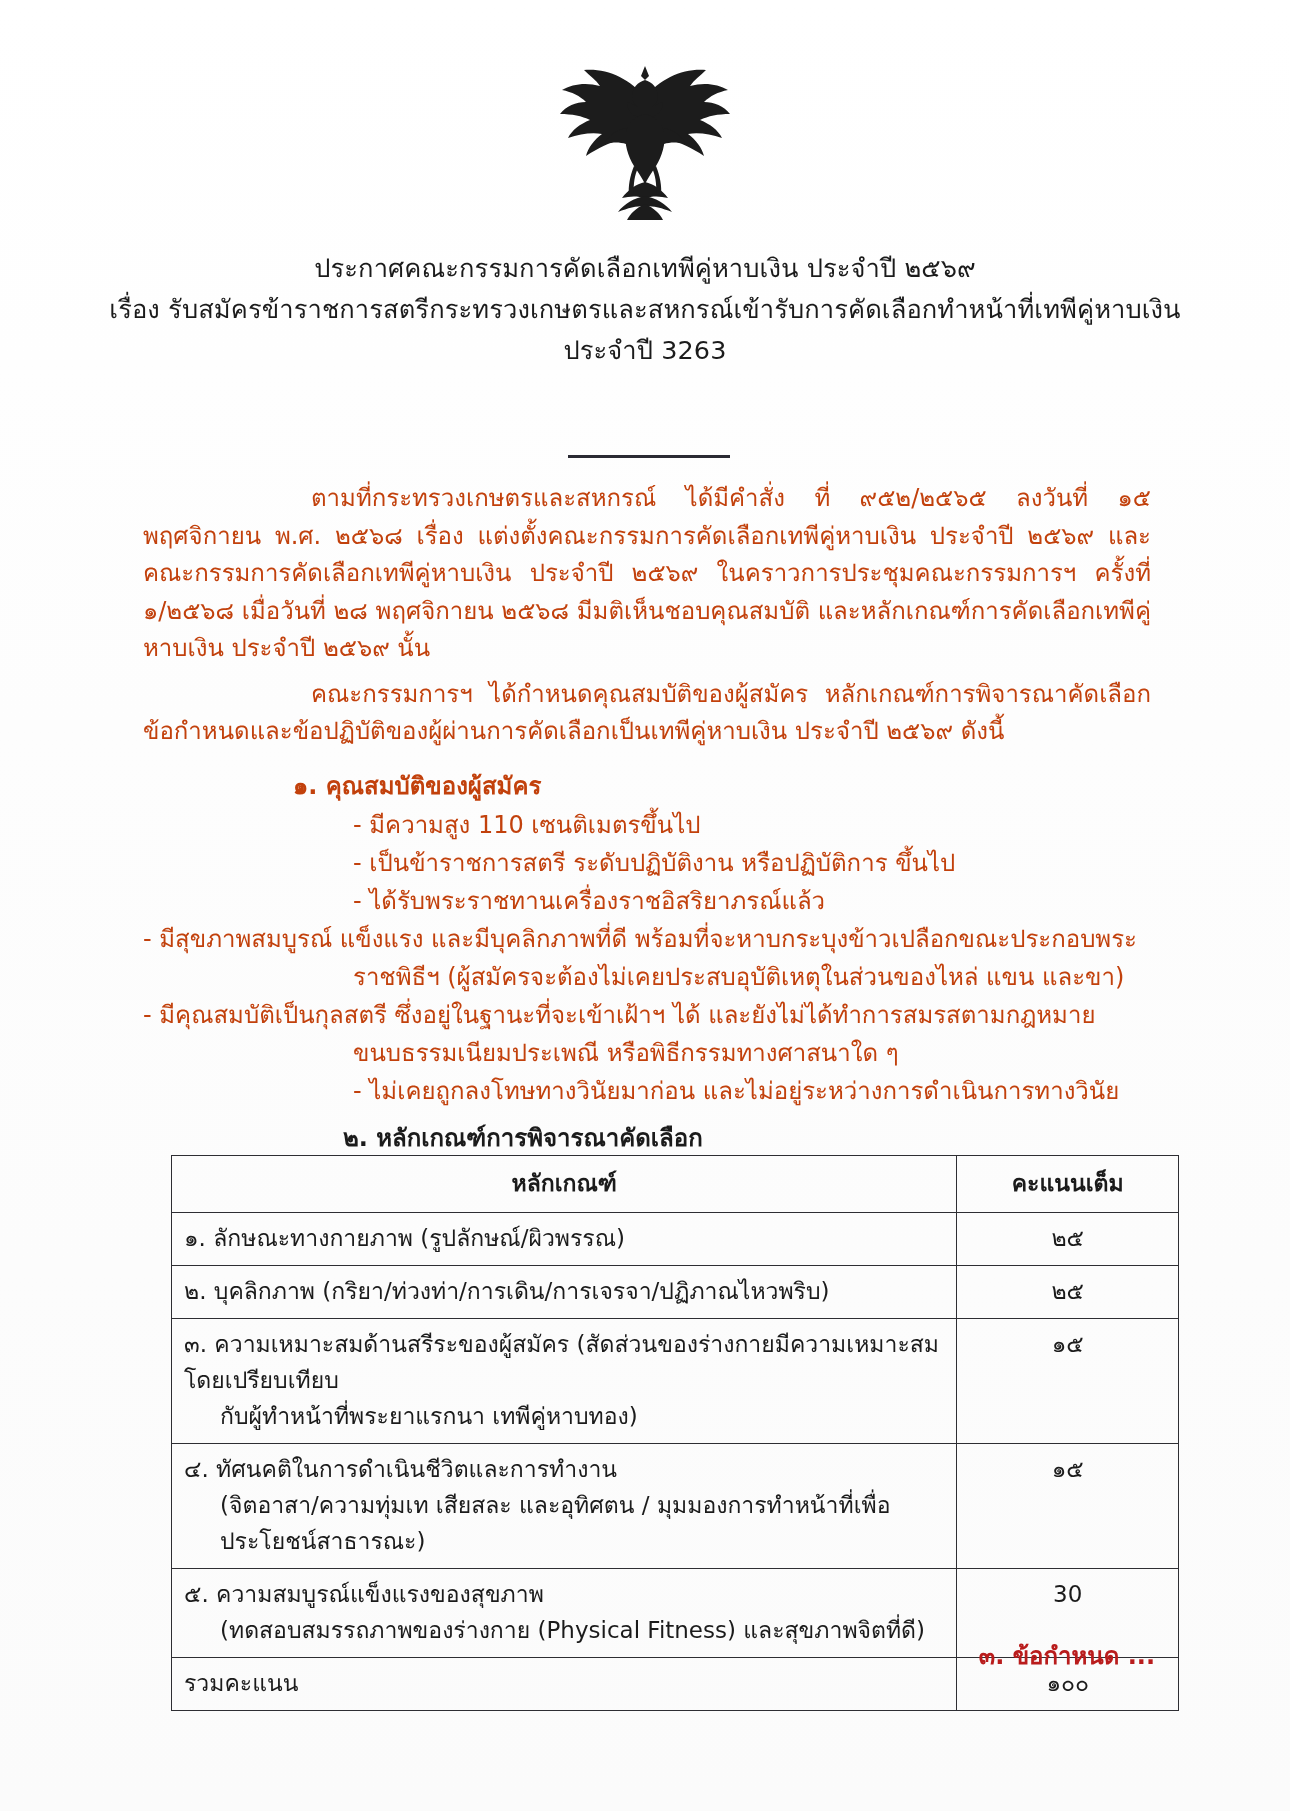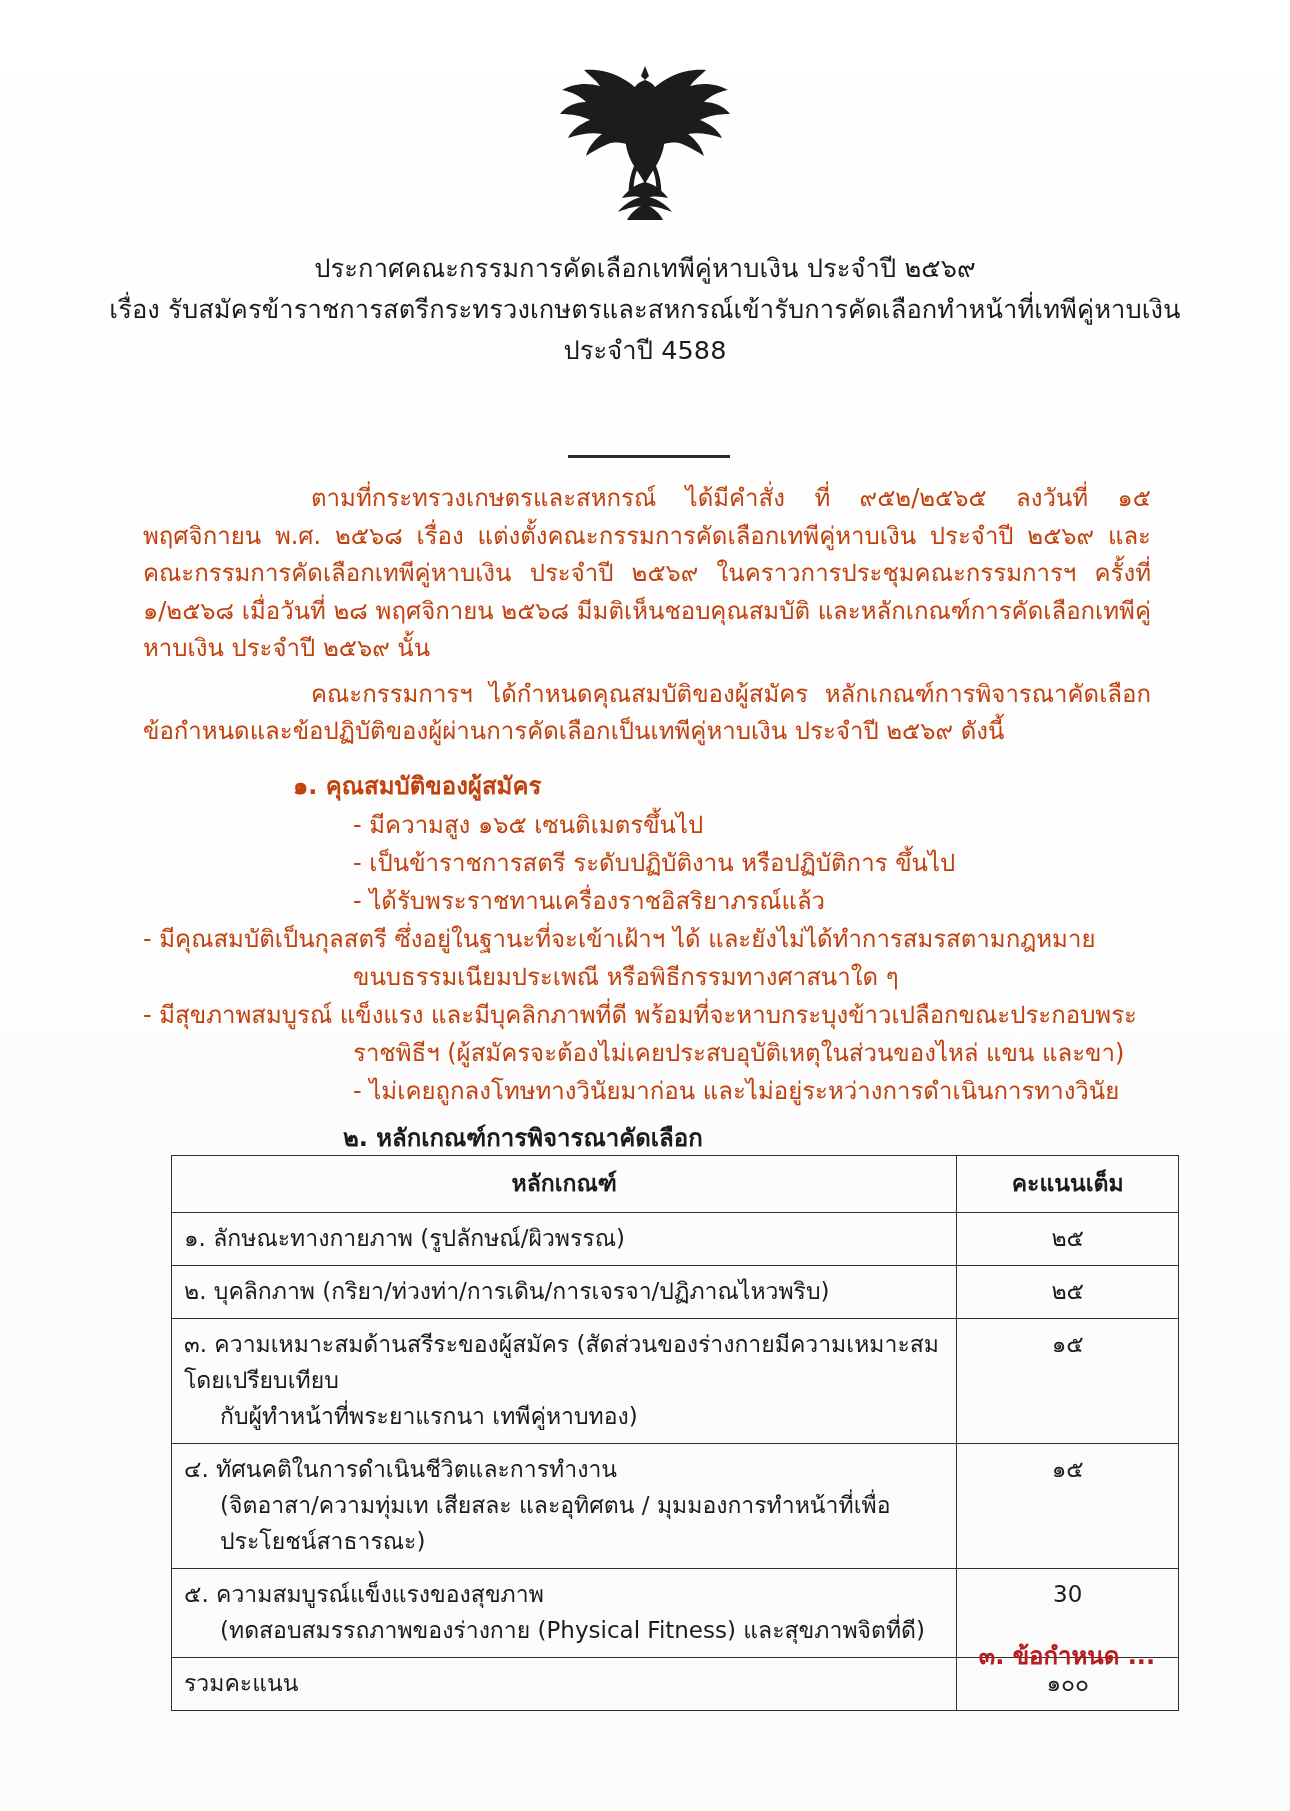--- a/index.html
+++ b/index.html
@@ -219,39 +219,39 @@
 
           <path d="M84 108 C80 118 78 128 79 138 L84 136 C83 126 85 116 88 110 Z"></path>
           <path d="M106 108 C110 118 112 128 111 138 L106 136 C107 126 105 116 102 110 Z"></path>
         </g>
       </svg>
     </div>
 
     <div class="title-block">
       <div class="title-line">ประกาศคณะกรรมการคัดเลือกเทพีคู่หาบเงิน ประจำปี ๒๕๖๙</div>
       <div class="title-line">เรื่อง รับสมัครข้าราชการสตรีกระทรวงเกษตรและสหกรณ์เข้ารับการคัดเลือกทำหน้าที่เทพีคู่หาบเงิน</div>
-      <div class="title-line">ประจำปี 4588</div>
+      <div class="title-line">ประจำปี 3263</div>
     </div>
 
     <div class="rule"></div>
 
     <div class="body-block">
 
       <p class="para para1"><span class="indent"></span><span>ตามที่กระทรวงเกษตรและสหกรณ์ ได้มีคำสั่ง ที่ ๙๕๒/๒๕๖๕ ลงวันที่ ๑๕ พฤศจิกายน พ.ศ. ๒๕๖๘ เรื่อง แต่งตั้งคณะกรรมการคัดเลือกเทพีคู่หาบเงิน ประจำปี ๒๕๖๙ และคณะกรรมการคัดเลือกเทพีคู่หาบเงิน ประจำปี ๒๕๖๙ ในคราวการประชุมคณะกรรมการฯ ครั้งที่ ๑/๒๕๖๘ เมื่อวันที่ ๒๘ พฤศจิกายน ๒๕๖๘ มีมติเห็นชอบคุณสมบัติ และหลักเกณฑ์การคัดเลือกเทพีคู่หาบเงิน ประจำปี ๒๕๖๙ นั้น</span></p>
 
       <p class="para para2"><span class="indent"></span><span>คณะกรรมการฯ ได้กำหนดคุณสมบัติของผู้สมัคร หลักเกณฑ์การพิจารณาคัดเลือก ข้อกำหนดและข้อปฏิบัติของผู้ผ่านการคัดเลือกเป็นเทพีคู่หาบเงิน ประจำปี ๒๕๖๙  ดังนี้</span></p>
 
       <div class="section-head">๑. คุณสมบัติของผู้สมัคร</div>
 
       <ul class="bullets">
-        <li class="bullet-hang"><span class="lead"></span><span>- มีความสูง ๑๖๕ เซนติเมตรขึ้นไป</span></li>
+        <li class="bullet-hang"><span class="lead"></span><span>- มีความสูง 110 เซนติเมตรขึ้นไป</span></li>
         <li class="bullet-hang"><span class="lead"></span><span>- เป็นข้าราชการสตรี ระดับปฏิบัติงาน หรือปฏิบัติการ ขึ้นไป</span></li>
         <li class="bullet-hang"><span class="lead"></span><span>- ได้รับพระราชทานเครื่องราชอิสริยาภรณ์แล้ว</span></li>
+        <li class="bullet wrap"><span>- มีสุขภาพสมบูรณ์ แข็งแรง และมีบุคลิกภาพที่ดี พร้อมที่จะหาบกระบุงข้าวเปลือกขณะประกอบพระราชพิธีฯ (ผู้สมัครจะต้องไม่เคยประสบอุบัติเหตุในส่วนของไหล่ แขน และขา)</span></li>
         <li class="bullet wrap"><span>- มีคุณสมบัติเป็นกุลสตรี ซึ่งอยู่ในฐานะที่จะเข้าเฝ้าฯ ได้ และยังไม่ได้ทำการสมรสตามกฎหมาย ขนบธรรมเนียมประเพณี หรือพิธีกรรมทางศาสนาใด ๆ</span></li>
-        <li class="bullet wrap"><span>- มีสุขภาพสมบูรณ์ แข็งแรง และมีบุคลิกภาพที่ดี พร้อมที่จะหาบกระบุงข้าวเปลือกขณะประกอบพระราชพิธีฯ (ผู้สมัครจะต้องไม่เคยประสบอุบัติเหตุในส่วนของไหล่ แขน และขา)</span></li>
         <li class="bullet-hang"><span class="lead"></span><span>- ไม่เคยถูกลงโทษทางวินัยมาก่อน และไม่อยู่ระหว่างการดำเนินการทางวินัย</span></li>
       </ul>
     </div>
 
     <div class="section2-head">๒. หลักเกณฑ์การพิจารณาคัดเลือก</div>
 
     <div class="table-wrap">
       <table class="criteria">
         <colgroup>
           <col class="c-crit">

